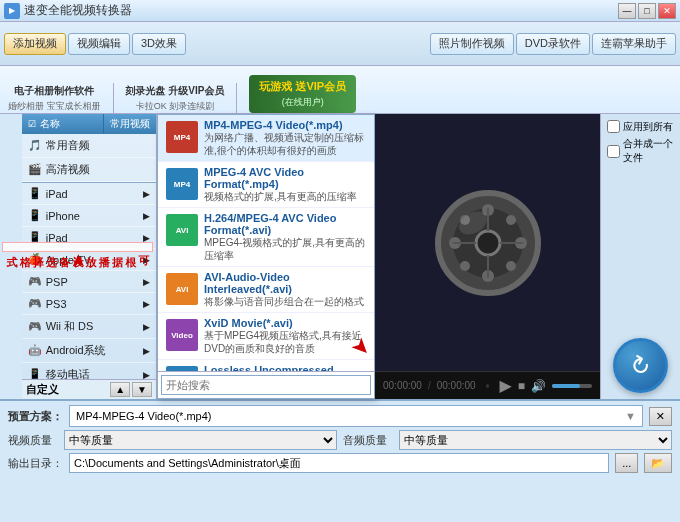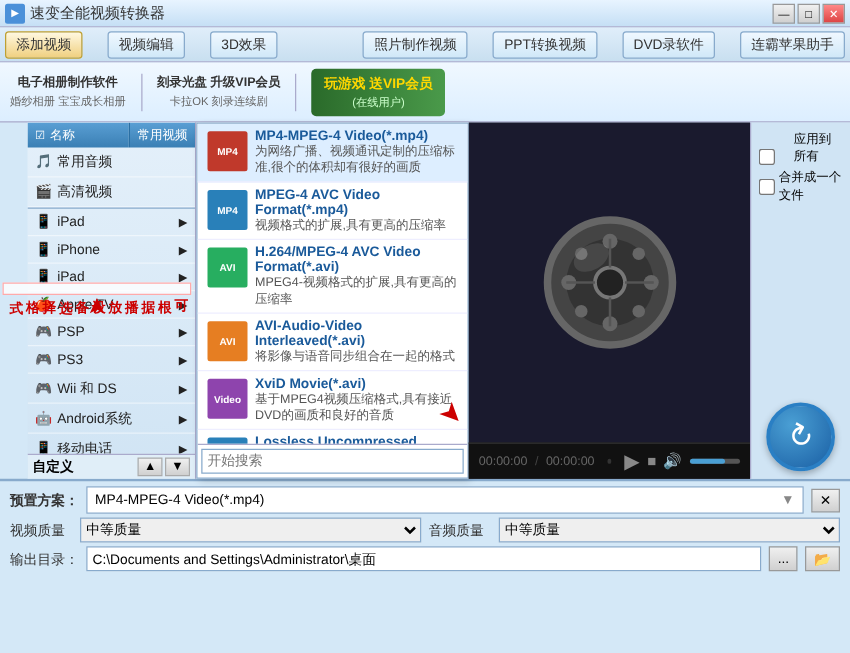--- a/index.html
+++ b/index.html
@@ -55,26 +55,26 @@
       display: flex;
       align-items: center;
       justify-content: center;
       font-size: 9px;
       cursor: pointer;
     }
     .title-btn.close { background: linear-gradient(to bottom, #f88, #d44); color: white; }
 
     
     .toolbar {
-      height: 28px;
+      height: 44px;
       background: linear-gradient(to bottom, #e0eefa, #c8dff0);
       display: flex;
       align-items: center;
       padding: 0 4px;
-      gap: 20px;
+      gap: 2px;
       border-bottom: 1px solid #aac;
     }
     .toolbar-btn {
       height: 22px;
       padding: 0 8px;
       background: linear-gradient(to bottom, #f0f8ff, #d0e8f8);
       border: 1px solid #88aacc;
       border-radius: 3px;
       font-size: 11px;
       color: #333;
@@ -143,26 +143,25 @@
     <div class="title-btn close">✕</div>
   </div>
 </div>
 
 <div class="toolbar">
   <button class="toolbar-btn active">添加视频</button>
   <button class="toolbar-btn">视频编辑</button>
   <button class="toolbar-btn">3D效果</button>
   <div style="flex:1"></div>
   <button class="toolbar-btn">照片制作视频</button>
-  <button class="toolbar-btn">PPT转换视频</button>
   <button class="toolbar-btn">DVD录软件</button>
   <button class="toolbar-btn">连霸苹果助手</button>
 </div>
 
-<div style="height:48px; background: linear-gradient(to bottom, #f0f8ff, #dceeff); border-bottom:1px solid #aac; display:flex; align-items:center; padding:0 8px; gap:12px;">
+<div style="height:48px; background: linear-gradient(to bottom, #f0f8ff, #dceeff); border-bottom:1px solid #aac; display:flex; align-items:flex-end; padding:0 8px; gap:12px;">
   <div style="display:flex; flex-direction:column; align-items:center; gap:2px;">
     <div style="font-size:10px; color:#333; font-weight:bold;">电子相册制作软件</div>
     <div style="font-size:9px; color:#666;">婚纱相册 宝宝成长相册</div>
   </div>
   <div style="width:1px;height:30px;background:#aac;"></div>
   <div style="display:flex; flex-direction:column; align-items:center; gap:2px;">
     <div style="font-size:10px; color:#333; font-weight:bold;">刻录光盘 升级VIP会员</div>
     <div style="font-size:9px; color:#666;">卡拉OK 刻录连续剧</div>
   </div>
   <div style="width:1px;height:30px;background:#aac;"></div>
@@ -359,21 +358,21 @@
       <span style="color:#888; font-size:12px; cursor:pointer;">■</span>
       <span style="color:#888; font-size:12px;">🔊</span>
       <div style="width:40px; height:4px; background:#555; border-radius:2px;">
         <div style="width:70%; height:100%; background:#4a9fd4; border-radius:2px;"></div>
       </div>
     </div>
   </div>
 
   <div style="width:80px; background:#d0e4f4; border-left:1px solid #aac; display:flex; flex-direction:column; padding:6px; gap:4px;">
     <div style="display:flex; flex-direction:column; gap:3px;">
-      <label style="display:flex; align-items:flex-end; gap:15px; font-size:10px; cursor:pointer;">
+      <label style="display:flex; align-items:flex-start; gap:3px; font-size:10px; cursor:pointer;">
         <input type="checkbox" style="">
         <span>应用到所有</span>
       </label>
       <label style="display:flex; align-items:center; gap:3px; font-size:10px; cursor:pointer;">
         <input type="checkbox" style="">
         <span>合并成一个文件</span>
       </label>
     </div>
 
     <div style="margin-top:auto; display:flex; justify-content:center;">

